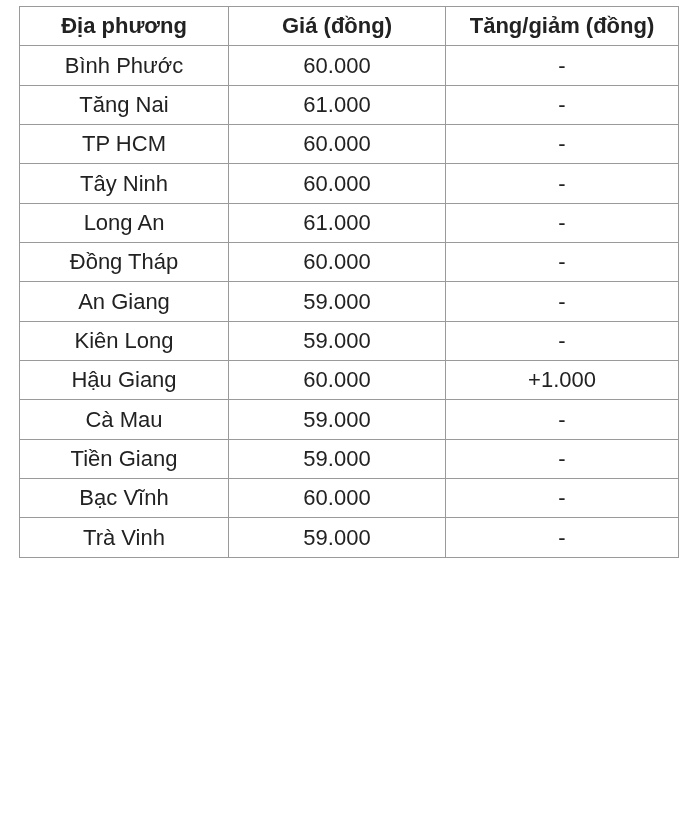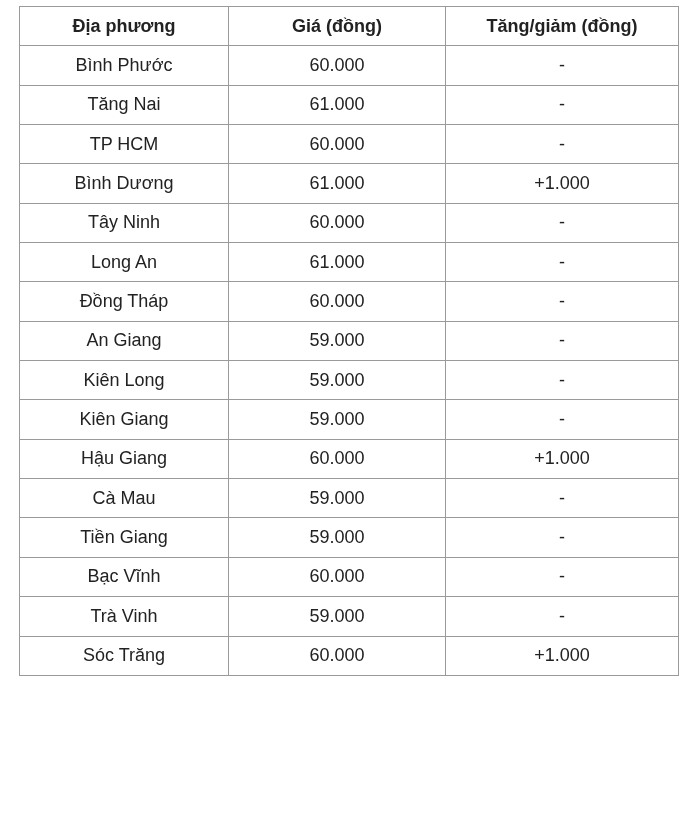--- a/index.html
+++ b/index.html
@@ -4,21 +4,21 @@
   <style>
     html, body { margin: 0; padding: 0; background: #ffffff; }
     body { width: 696px; height: 820px; position: relative; overflow: hidden; }
     table.price-table {
       position: absolute;
       left: 19px;
       top: 6px;
       width: 659px;
       border-collapse: collapse;
       font-family: "Liberation Sans", sans-serif;
-      font-size: 18px;
+      font-size: 22px;
       color: #222222;
       table-layout: fixed;
     }
     table.price-table th, table.price-table td {
       border: 1px solid #9a9a9a;
       text-align: center;
       vertical-align: middle;
       height: 39.35px;
       padding: 0;
       box-sizing: border-box;
@@ -57,25 +57,20 @@
         <td>Tăng Nai</td>
         <td>61.000</td>
         <td>-</td>
       </tr>
       <tr>
         <td>TP HCM</td>
         <td>60.000</td>
         <td>-</td>
       </tr>
       <tr>
-        <td>Bình Dương</td>
-        <td>61.000</td>
-        <td>+1.000</td>
-      </tr>
-      <tr>
         <td>Tây Ninh</td>
         <td>60.000</td>
         <td>-</td>
       </tr>
       <tr>
         <td>Long An</td>
         <td>61.000</td>
         <td>-</td>
       </tr>
       <tr>
@@ -83,25 +78,20 @@
         <td>60.000</td>
         <td>-</td>
       </tr>
       <tr>
         <td>An Giang</td>
         <td>59.000</td>
         <td>-</td>
       </tr>
       <tr>
         <td>Kiên Long</td>
-        <td>59.000</td>
-        <td>-</td>
-      </tr>
-      <tr>
-        <td>Kiên Giang</td>
         <td>59.000</td>
         <td>-</td>
       </tr>
       <tr>
         <td>Hậu Giang</td>
         <td>60.000</td>
         <td>+1.000</td>
       </tr>
       <tr>
         <td>Cà Mau</td>
@@ -116,19 +106,14 @@
       <tr>
         <td>Bạc Vĩnh</td>
         <td>60.000</td>
         <td>-</td>
       </tr>
       <tr>
         <td>Trà Vinh</td>
         <td>59.000</td>
         <td>-</td>
       </tr>
-      <tr>
-        <td>Sóc Trăng</td>
-        <td>60.000</td>
-        <td>+1.000</td>
-      </tr>
     </tbody>
 </table>
 
 </body></html>

